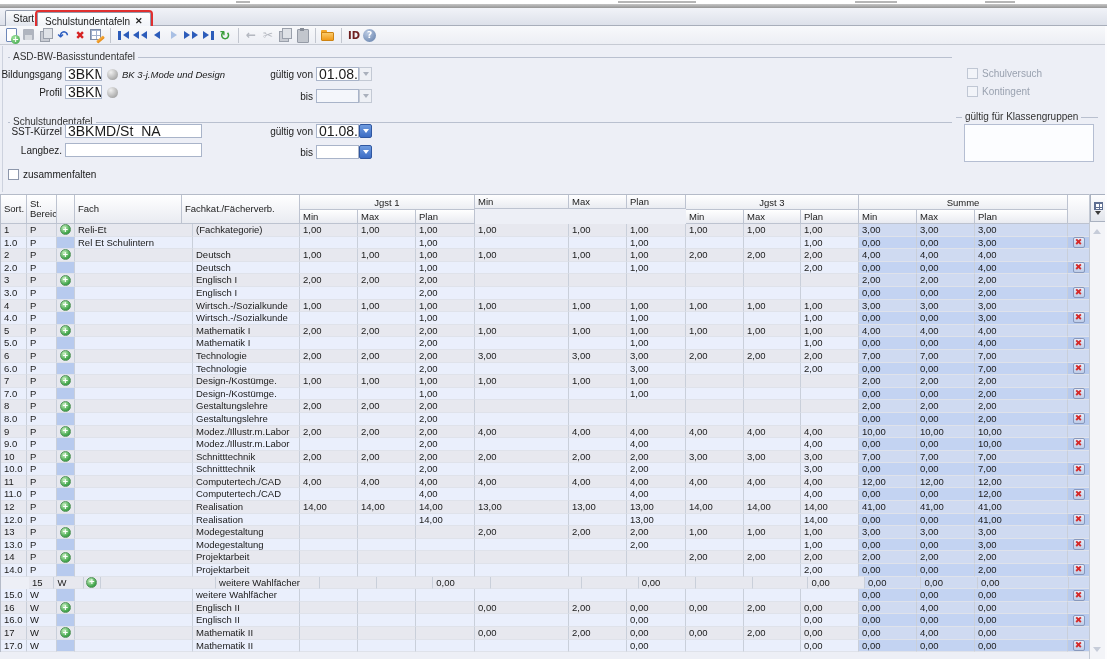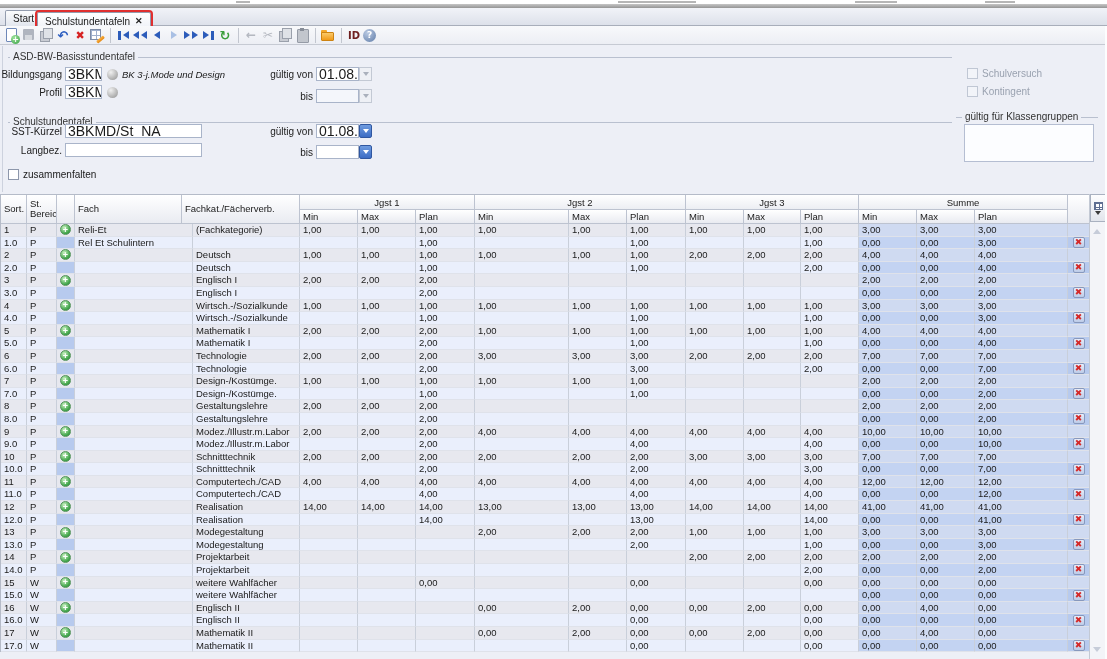--- a/index.html
+++ b/index.html
@@ -223,21 +223,20 @@
         <div class="hc hleft" style="width: 118px;">Fachkat./Fächerverb.</div>
         <div class="hgroup" style="width: 175px;">
           <div class="hglabel">Jgst 1</div>
           <div class="hsub">
             <div class="hc" style="width: 58px;">Min</div>
             <div class="hc" style="width: 58px;">Max</div>
             <div class="hc" style="width: 59px;">Plan</div>
           </div>
         </div>
         <div class="hgroup" style="width: 211px;">
-          <div class="hglabel">Jgst 2</div>
           <div class="hsub">
             <div class="hc" style="width: 94px;">Min</div>
             <div class="hc" style="width: 58px;">Max</div>
             <div class="hc" style="width: 59px;">Plan</div>
           </div>
         </div>
         <div class="hgroup" style="width: 173px;">
           <div class="hglabel">Jgst 3</div>
           <div class="hsub">
             <div class="hc" style="width: 58px;">Min</div>
@@ -865,21 +864,21 @@
         <div class="c" style="width: 57px;"></div>
         <div class="c" style="width: 58px;">2,00</div>
         <div class="c sum" style="width: 58px;">0,00</div>
         <div class="c sum" style="width: 58px;">0,00</div>
         <div class="c sum" style="width: 93px;">2,00</div>
         <div class="c delc" style="width: 22px;">
           <span class="xbtn">✖</span>
         </div>
       </div>
       <div class="trow r-main">
-        <div class="c" style="width: 26px;">15</div>
+        <div class="c" style="width: 26px; margin-left: 28px;">15</div>
         <div class="c" style="width: 30px;">W</div>
         <div class="c iconc" style="width: 18px;">
           <span class="plusbtn">+</span>
         </div>
         <div class="c" style="width: 118px;"></div>
         <div class="c" style="width: 107px;">weitere  Wahlfächer</div>
         <div class="c" style="width: 58px;"></div>
         <div class="c" style="width: 58px;"></div>
         <div class="c" style="width: 59px;">0,00</div>
         <div class="c" style="width: 94px;"></div>

